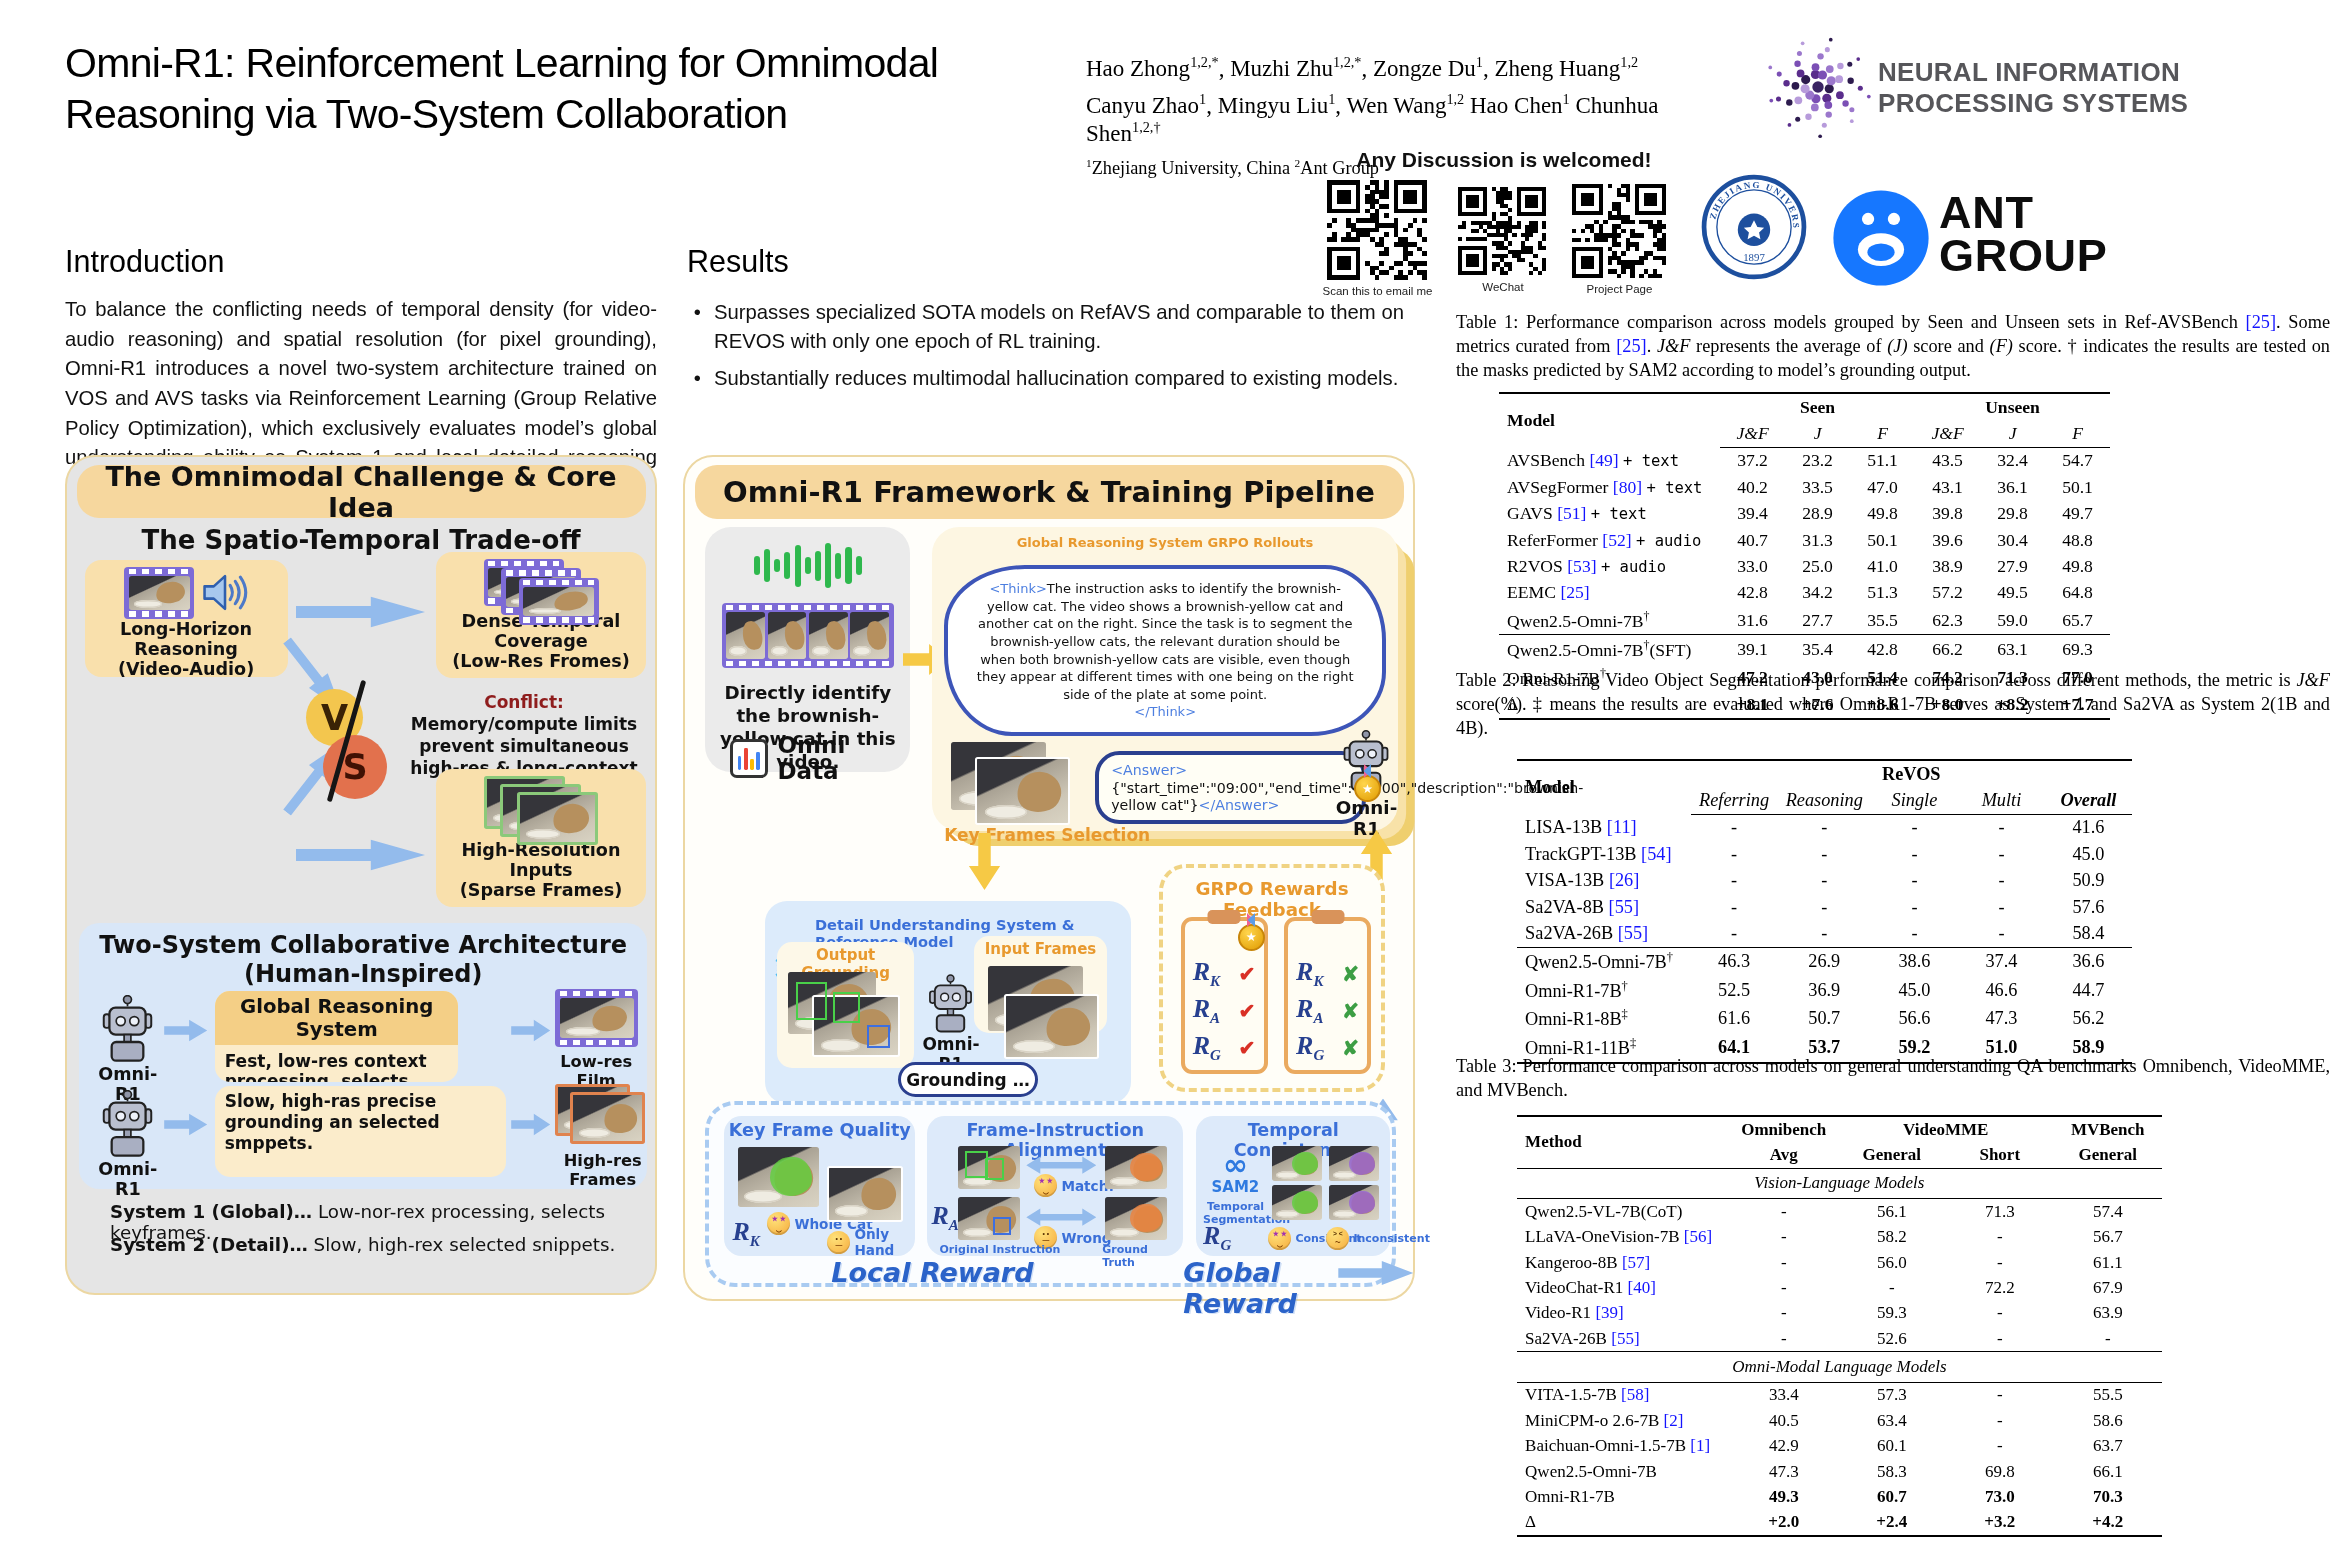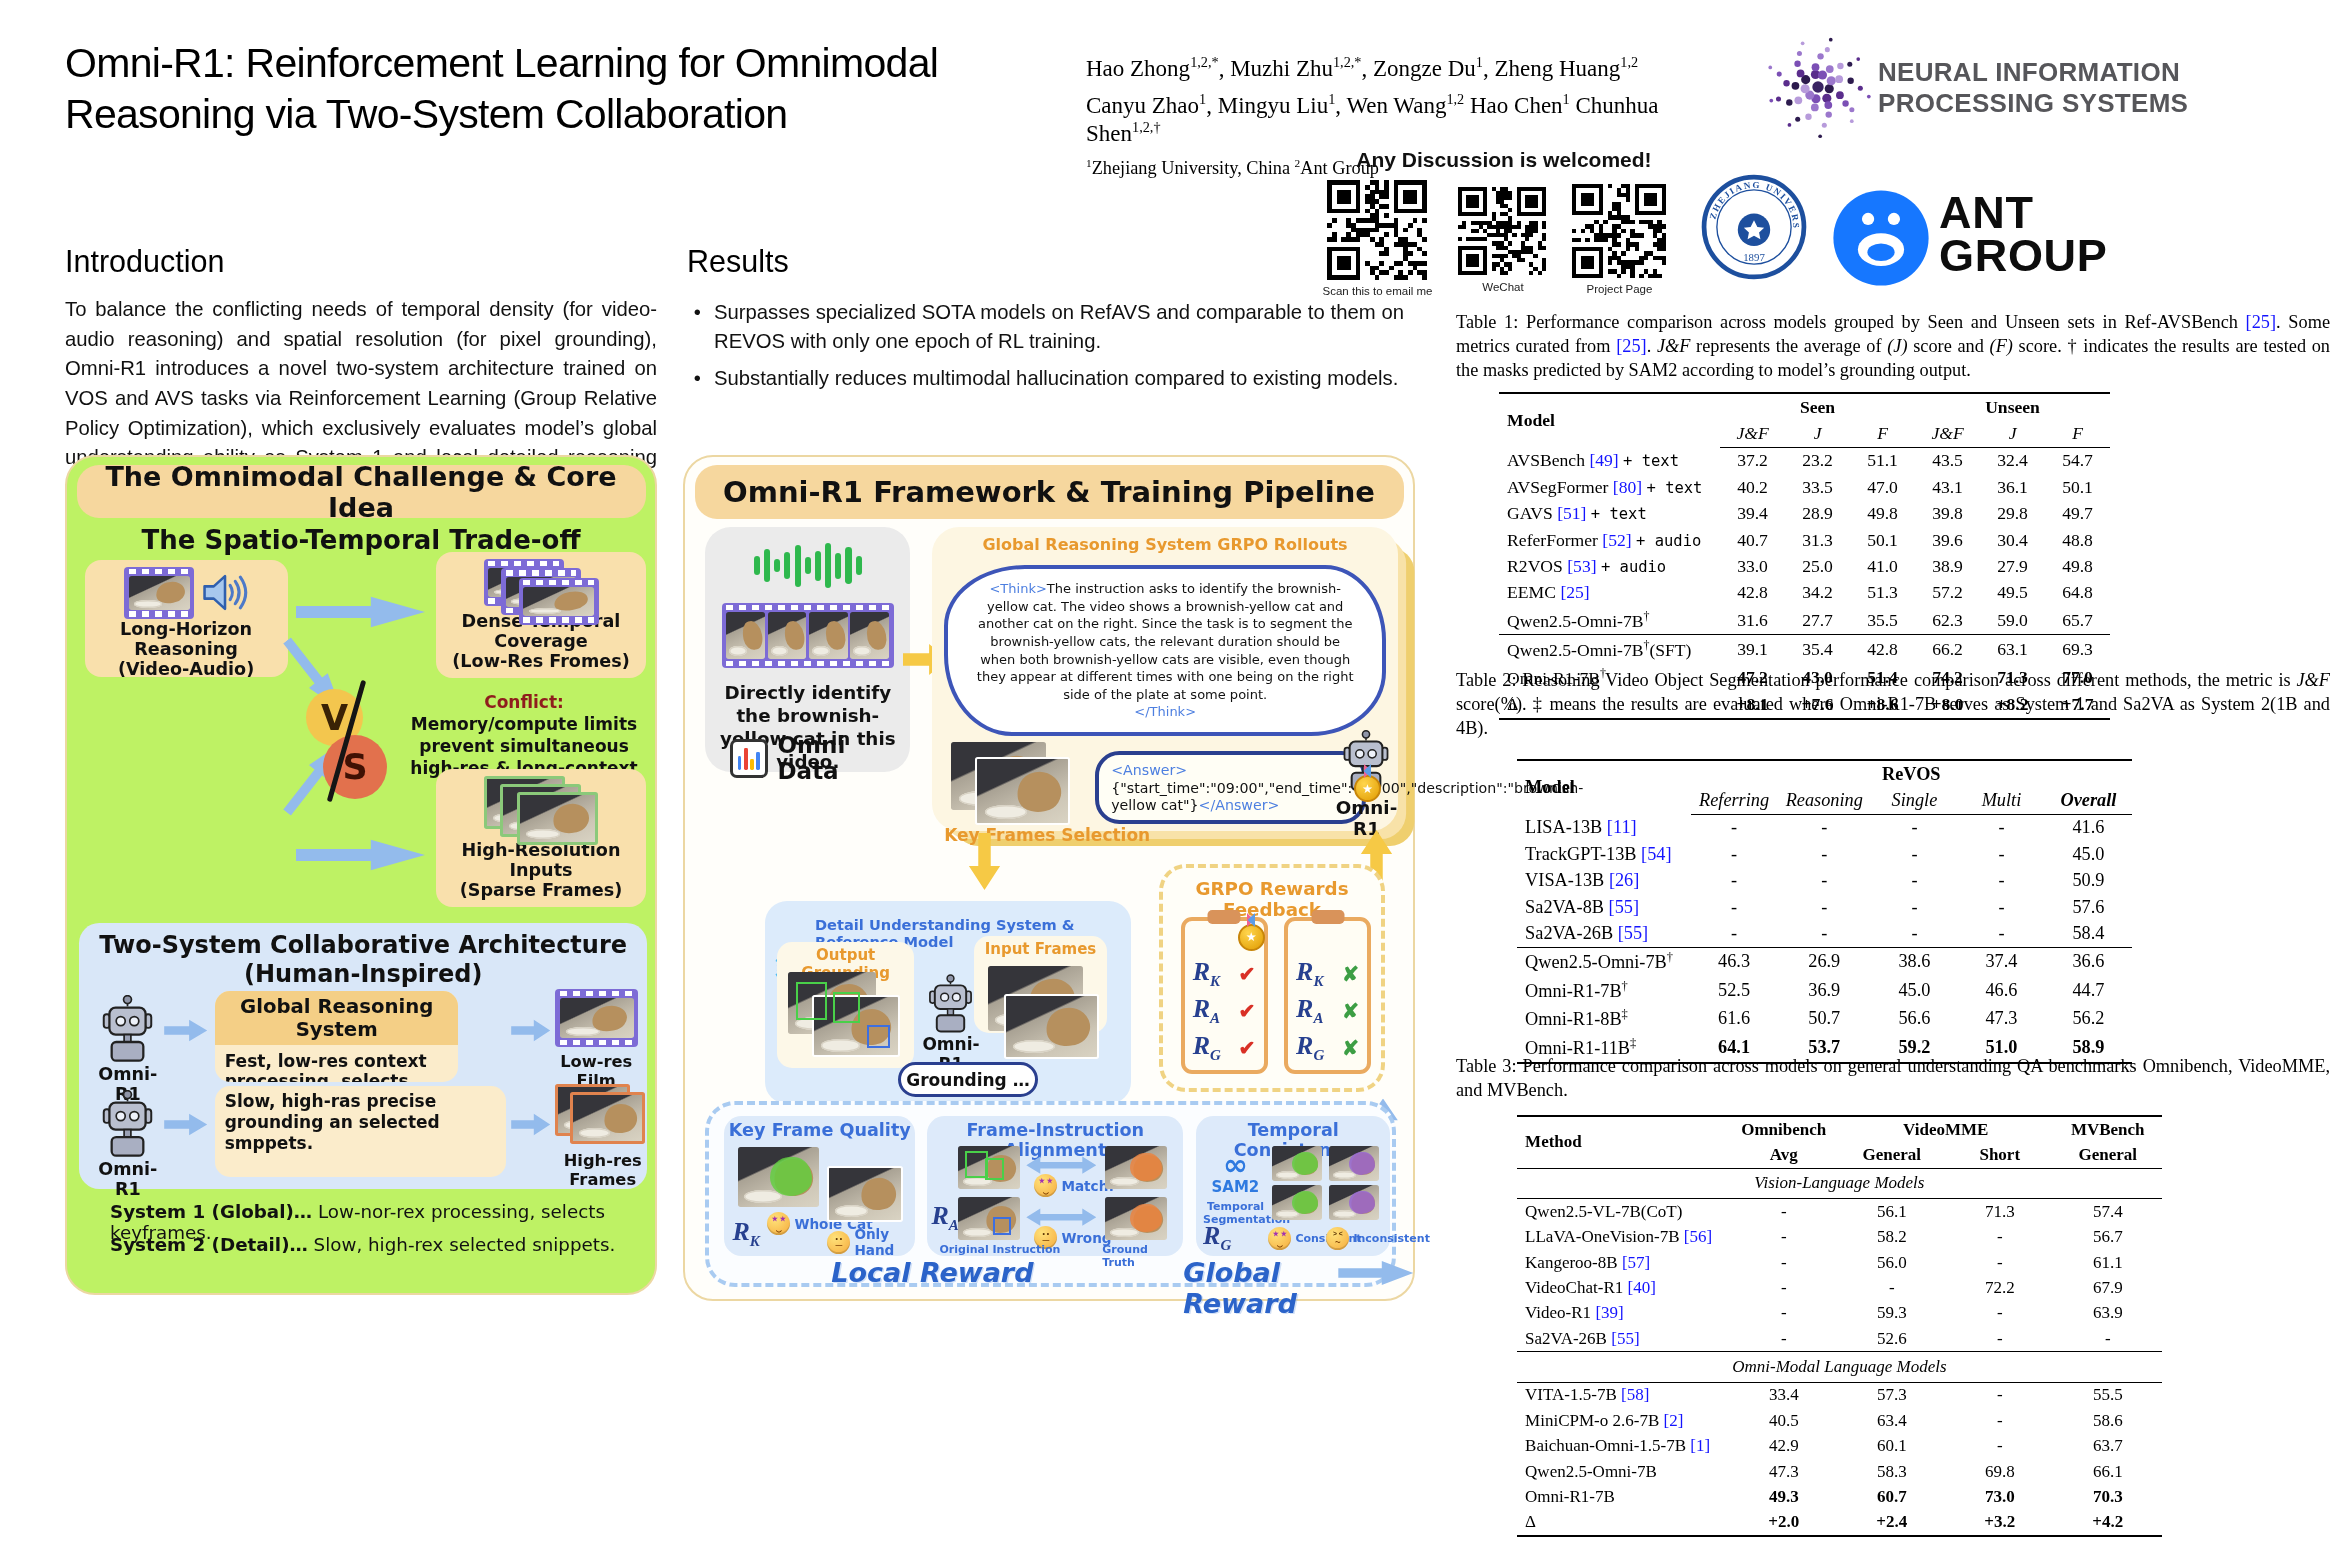--- a/index.html
+++ b/index.html
@@ -24,21 +24,21 @@
 
   
   .h1{position:absolute;font-size:30.5px;font-weight:400;color:#000}
   .intro-body{position:absolute;left:65px;top:295px;width:592px;font-size:20.3px;line-height:1.46;text-align:justify}
   .bullets{position:absolute;left:687px;top:298px;width:717px;font-size:20.3px;line-height:1.42;list-style:none}
   .bullets li{position:relative;padding-left:27px;margin-bottom:8.1px;text-align:justify}
   .bullets li::before{content:"•";position:absolute;left:6.8px;top:0}
 
   
   .panel{position:absolute;border:2.7px solid #ecd7a2;border-radius:30px}
-  .panel.left{left:65px;top:455px;width:592px;height:840px;background:#bef264}
+  .panel.left{left:65px;top:455px;width:592px;height:840px;background:#e5e5e5}
   .panel.mid{left:683px;top:455px;width:732px;height:846px;background:#fffefa}
   .pill{position:absolute;background:#f6d79e;border-radius:22px;display:flex;align-items:center;justify-content:center;text-align:center;font-family:"DejaVu Sans",sans-serif;font-weight:700;color:#111}
   .comic{font-family:"DejaVu Sans",sans-serif}
 
   
   .tanbox{position:absolute;background:#f9e0ac;border-radius:16.3px;display:flex;flex-direction:column;align-items:center;justify-content:space-evenly;text-align:center;padding:6.8px 4.1px}
   .tanbox .lbl{font-family:"DejaVu Sans",sans-serif;font-weight:700;font-size:17.6px;line-height:1.15}
   .iconrow{display:flex;align-items:center;justify-content:center;gap:6.8px}
 
   
@@ -812,21 +812,21 @@
           <i style="height:46%;background:#fbbc05"></i>
           <i style="height:74%;background:#4285f4"></i>
       </div>
       <span>Omni Data</span>
     </div>
   </div>
 
   <div class="fat yellow" style="left:218px;top:183px;width:45px;height:39px"></div>
 
   <div class="rollout">
-    <div class="orange-h" style="position:absolute;left:0;right:0;top:8.1px;text-align:center;font-size:16px">Global Reasoning System GRPO Rollouts</div>
+    <div class="orange-h" style="position:absolute;left:0;right:0;top:8.1px;text-align:center;font-size:13px">Global Reasoning System GRPO Rollouts</div>
     <div class="cloud">
       <div class="txt">
         <span class="tagblue">&lt;Think&gt;</span><span>The instruction asks to identify the brownish-yellow cat. The video shows a brownish-yellow cat and another cat on the right. Since the task is to segment the brownish-yellow cats, the relevant duration should be when both brownish-yellow cats are visible, even though they appear at different times with one being on the right side of the plate at some point.</span>
         <br><span class="tagblue">&lt;/Think&gt;</span>
       </div>
     </div>
     <div style="position:absolute;left:19px;top:215px;width:129px;height:88px">
       <div class="cat" style="left:0;top:0;width:95px;height:68px"></div>
       <div class="cat" style="left:24.4px;top:15px;width:95px;height:68px;border:2px solid #fff"></div>
     </div>

